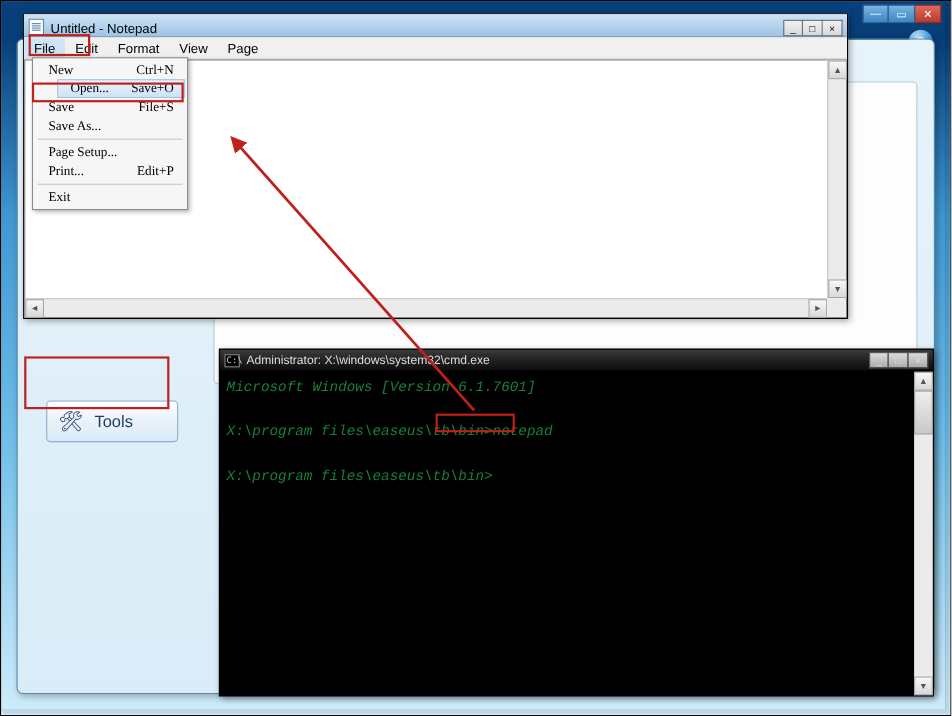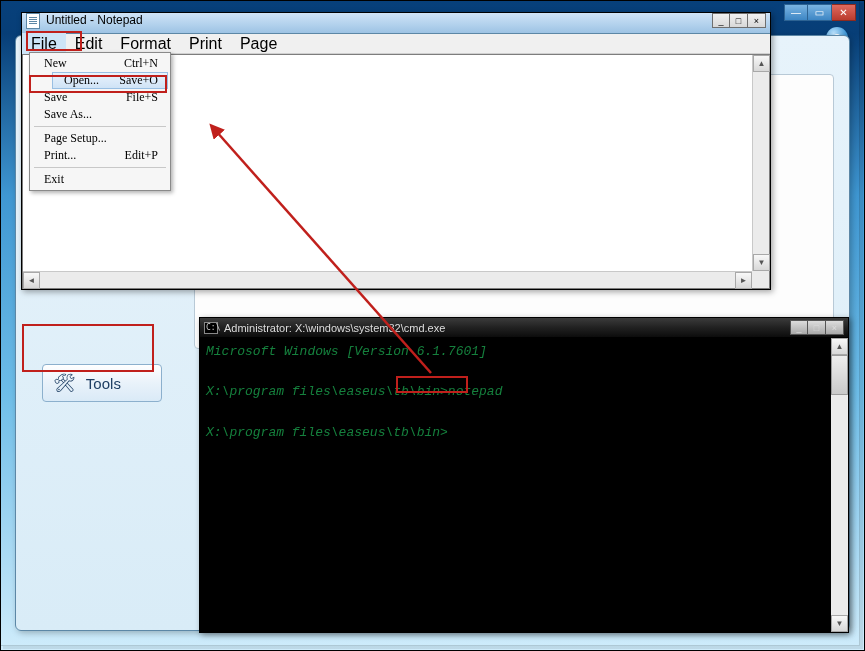--- a/index.html
+++ b/index.html
@@ -159,21 +159,21 @@
       border: 1px solid #000;
       background: #fff;
       z-index: 40;
       box-shadow: 2px 2px 6px rgba(0,0,0,.35);
     }
     .np-titlebar {
       height: 21px;
       background: linear-gradient(180deg,#cfe3f6 0%,#b6d4ee 50%,#9dc3e4 100%);
       border-bottom: 1px solid #5c87a6;
       display: flex;
-      align-items: flex-start;
+      align-items: flex-end;
       padding: 0 4px;
       font-size: 12px;
       color: #000;
     }
     .np-icon {
       width: 14px;
       height: 16px;
       background: #fff;
       border: 1px solid #5c87a6;
       margin-right: 6px;
@@ -201,21 +201,21 @@
       margin-left:0;
     }
     .np-ctl + .np-ctl { border-left: none; }
 
     .np-menubar {
       height: 20px;
       background: #f0f0f0;
       border-bottom: 1px solid #d0d0d0;
       display: flex;
       align-items: center;
-      font-size: 16px;
+      font-size: 12px;
     }
     .np-menu-item {
       padding: 2px 9px;
       cursor: pointer;
     }
     .np-menu-item.active {
       background: #cde4f7;
     }
     .np-body {
       position: relative;
@@ -408,21 +408,21 @@
       <div class="np-controls">
         <div class="np-ctl">_</div>
         <div class="np-ctl">□</div>
         <div class="np-ctl">×</div>
       </div>
     </div>
     <div class="np-menubar">
       <div class="np-menu-item active">File</div>
       <div class="np-menu-item">Edit</div>
       <div class="np-menu-item">Format</div>
-      <div class="np-menu-item">Print</div>
+      <div class="np-menu-item">View</div>
       <div class="np-menu-item">Page</div>
     </div>
     <div class="np-body">
       <div class="np-textarea"></div>
       <div class="np-scroll-v">
         <div class="sb-arrow up">▲</div>
         <div class="sb-arrow down">▼</div>
       </div>
       <div class="np-scroll-h">
         <div class="sb-arrow left">◄</div>

